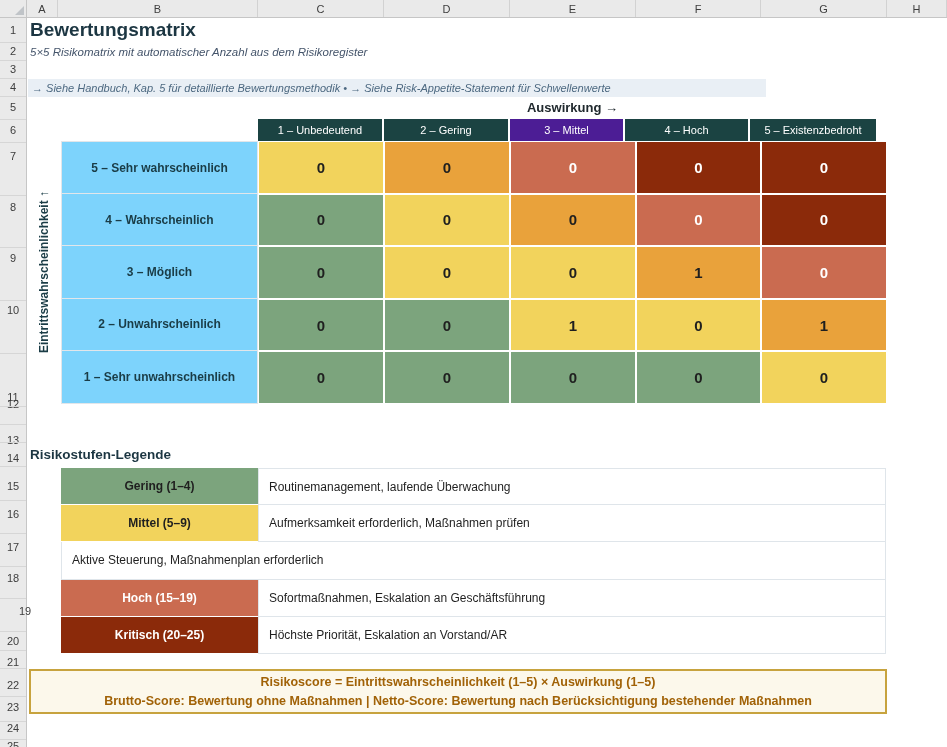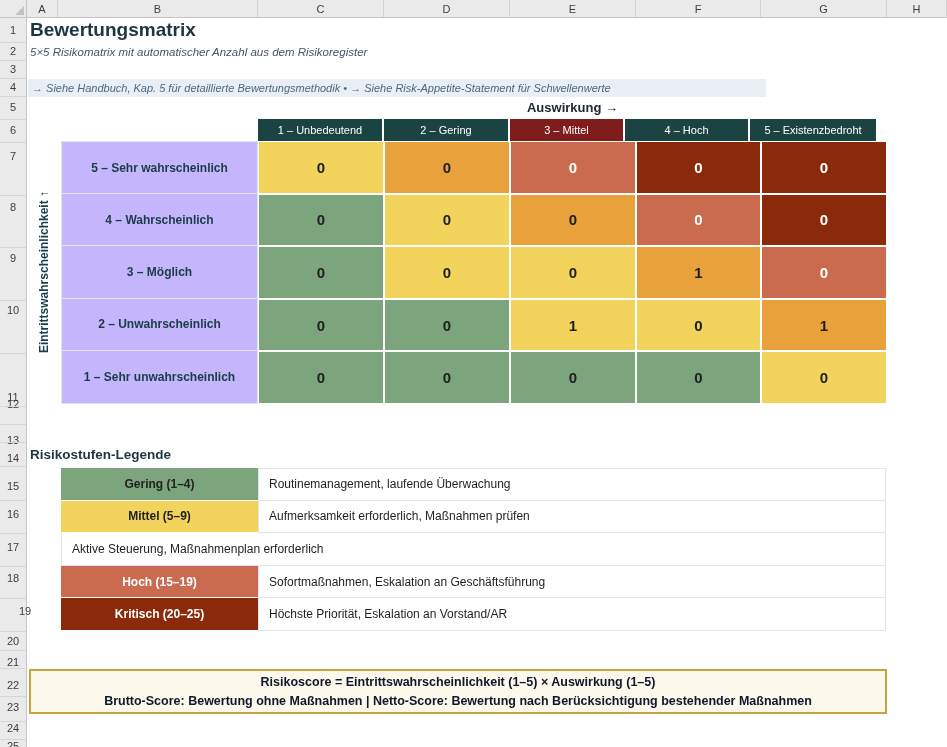--- a/index.html
+++ b/index.html
@@ -34,45 +34,45 @@
     display:flex;align-items:center;justify-content:center;}
   .yaxis span{writing-mode:vertical-rl;transform:rotate(180deg);
     font-size:12px;font-weight:bold;color:#1a3c46;white-space:nowrap;}
   .impact-headers{position:absolute;left:258px;top:119px;width:629px;height:22px;display:flex;}
   .impact-header{height:100%;box-sizing:border-box;border-right:2px solid #fff;
     display:flex;align-items:center;justify-content:center;
     font-size:11px;font-weight:normal;color:#fff;}
   .impact-header:last-child{border-right:none;}
   .row-labels{position:absolute;left:61px;top:141px;width:197px;height:263px;
     border:1px solid #e2e6ea;box-sizing:border-box;display:grid;grid-template-rows:repeat(5,1fr);}
-  .row-label{box-sizing:border-box;border-bottom:1px solid #e2e6ea;background:#c4b5fd;
+  .row-label{box-sizing:border-box;border-bottom:1px solid #e2e6ea;background:#7dd3fc;
     display:flex;align-items:center;justify-content:center;
     font-size:12px;font-weight:bold;color:#1a3c46;}
   .row-label:last-child{border-bottom:none;}
   .matrix-cells{position:absolute;left:258px;top:141px;width:629px;height:263px;
     display:grid;grid-template-rows:repeat(5,1fr);}
   .matrix-row{display:flex;}
   .matrix-cell{box-sizing:border-box;border:1px solid #fff;
     display:flex;align-items:center;justify-content:center;
     font-size:15px;font-weight:bold;}
   .legend-heading{position:absolute;left:30px;top:447px;font-size:13.5px;font-weight:bold;color:#1c3642;}
-  .legend-table{position:absolute;left:61px;top:468px;width:825px;height:163px;
+  .legend-table{position:absolute;left:61px;top:468px;width:825px;height:186px;
     display:grid;grid-template-rows:repeat(5,1fr);}
   .legend-row{display:flex;}
   .legend-swatch{width:197px;box-sizing:border-box;border-bottom:1px solid #fff;
     display:flex;align-items:center;justify-content:center;
     font-size:12px;font-weight:bold;}
   .legend-desc{flex:1;box-sizing:border-box;background:#fff;border:1px solid #dfe5ea;border-top:none;
     display:flex;align-items:center;padding-left:10px;
     font-size:12px;color:#1f1f1f;}
   .legend-row:first-child .legend-desc{border-top:1px solid #dfe5ea;}
   .footer-box{position:absolute;left:29px;top:669px;width:858px;height:45px;box-sizing:border-box;
     background:#fcf8eb;border:2px solid #c7a33e;
     display:flex;flex-direction:column;align-items:center;justify-content:space-evenly;}
-  .footer-line{font-size:12.5px;font-weight:bold;color:#0f172a;white-space:nowrap;}
+  .footer-line{font-size:12.5px;font-weight:bold;color:#a16207;white-space:nowrap;}
 </style>
 </head>
 <body>
 
 <div class="sheet">
 
   <div class="corner">
     <div class="tri"></div>
   </div>
   <div class="colheads" id="colheads">
@@ -143,21 +143,21 @@
     <div class="note-stripe">→ Siehe Handbuch, Kap. 5 für detaillierte Bewertungsmethodik  •  → Siehe Risk-Appetite-Statement für Schwellenwerte</div>
 
     <div class="xaxis">Auswirkung →</div>
     <div class="yaxis">
       <span>Eintrittswahrscheinlichkeit ↑</span>
     </div>
 
     <div class="impact-headers" id="impactHeaders">
         <div class="impact-header" style="width: 126px; background: rgb(27, 67, 66); color: rgb(255, 255, 255);">1 – Unbedeutend</div>
         <div class="impact-header" style="width: 126px; background: rgb(27, 67, 66); color: rgb(255, 255, 255);">2 – Gering</div>
-        <div class="impact-header" style="width: 115px; background: #7f1d1d; color: rgb(255, 255, 255);">3 – Mittel</div>
+        <div class="impact-header" style="width: 115px; background: #4c1d95; color: rgb(255, 255, 255);">3 – Mittel</div>
         <div class="impact-header" style="width: 125px; background: rgb(27, 67, 66); color: rgb(255, 255, 255);">4 – Hoch</div>
         <div class="impact-header" style="width: 126px; background: rgb(27, 67, 66); color: rgb(255, 255, 255);">5 – Existenzbedroht</div>
       </div>
     <div class="row-labels" id="rowLabels">
         <div class="row-label">5 – Sehr wahrscheinlich</div>
         <div class="row-label">4 – Wahrscheinlich</div>
         <div class="row-label">3 – Möglich</div>
         <div class="row-label">2 – Unwahrscheinlich</div>
         <div class="row-label">1 – Sehr unwahrscheinlich</div>
       </div>

